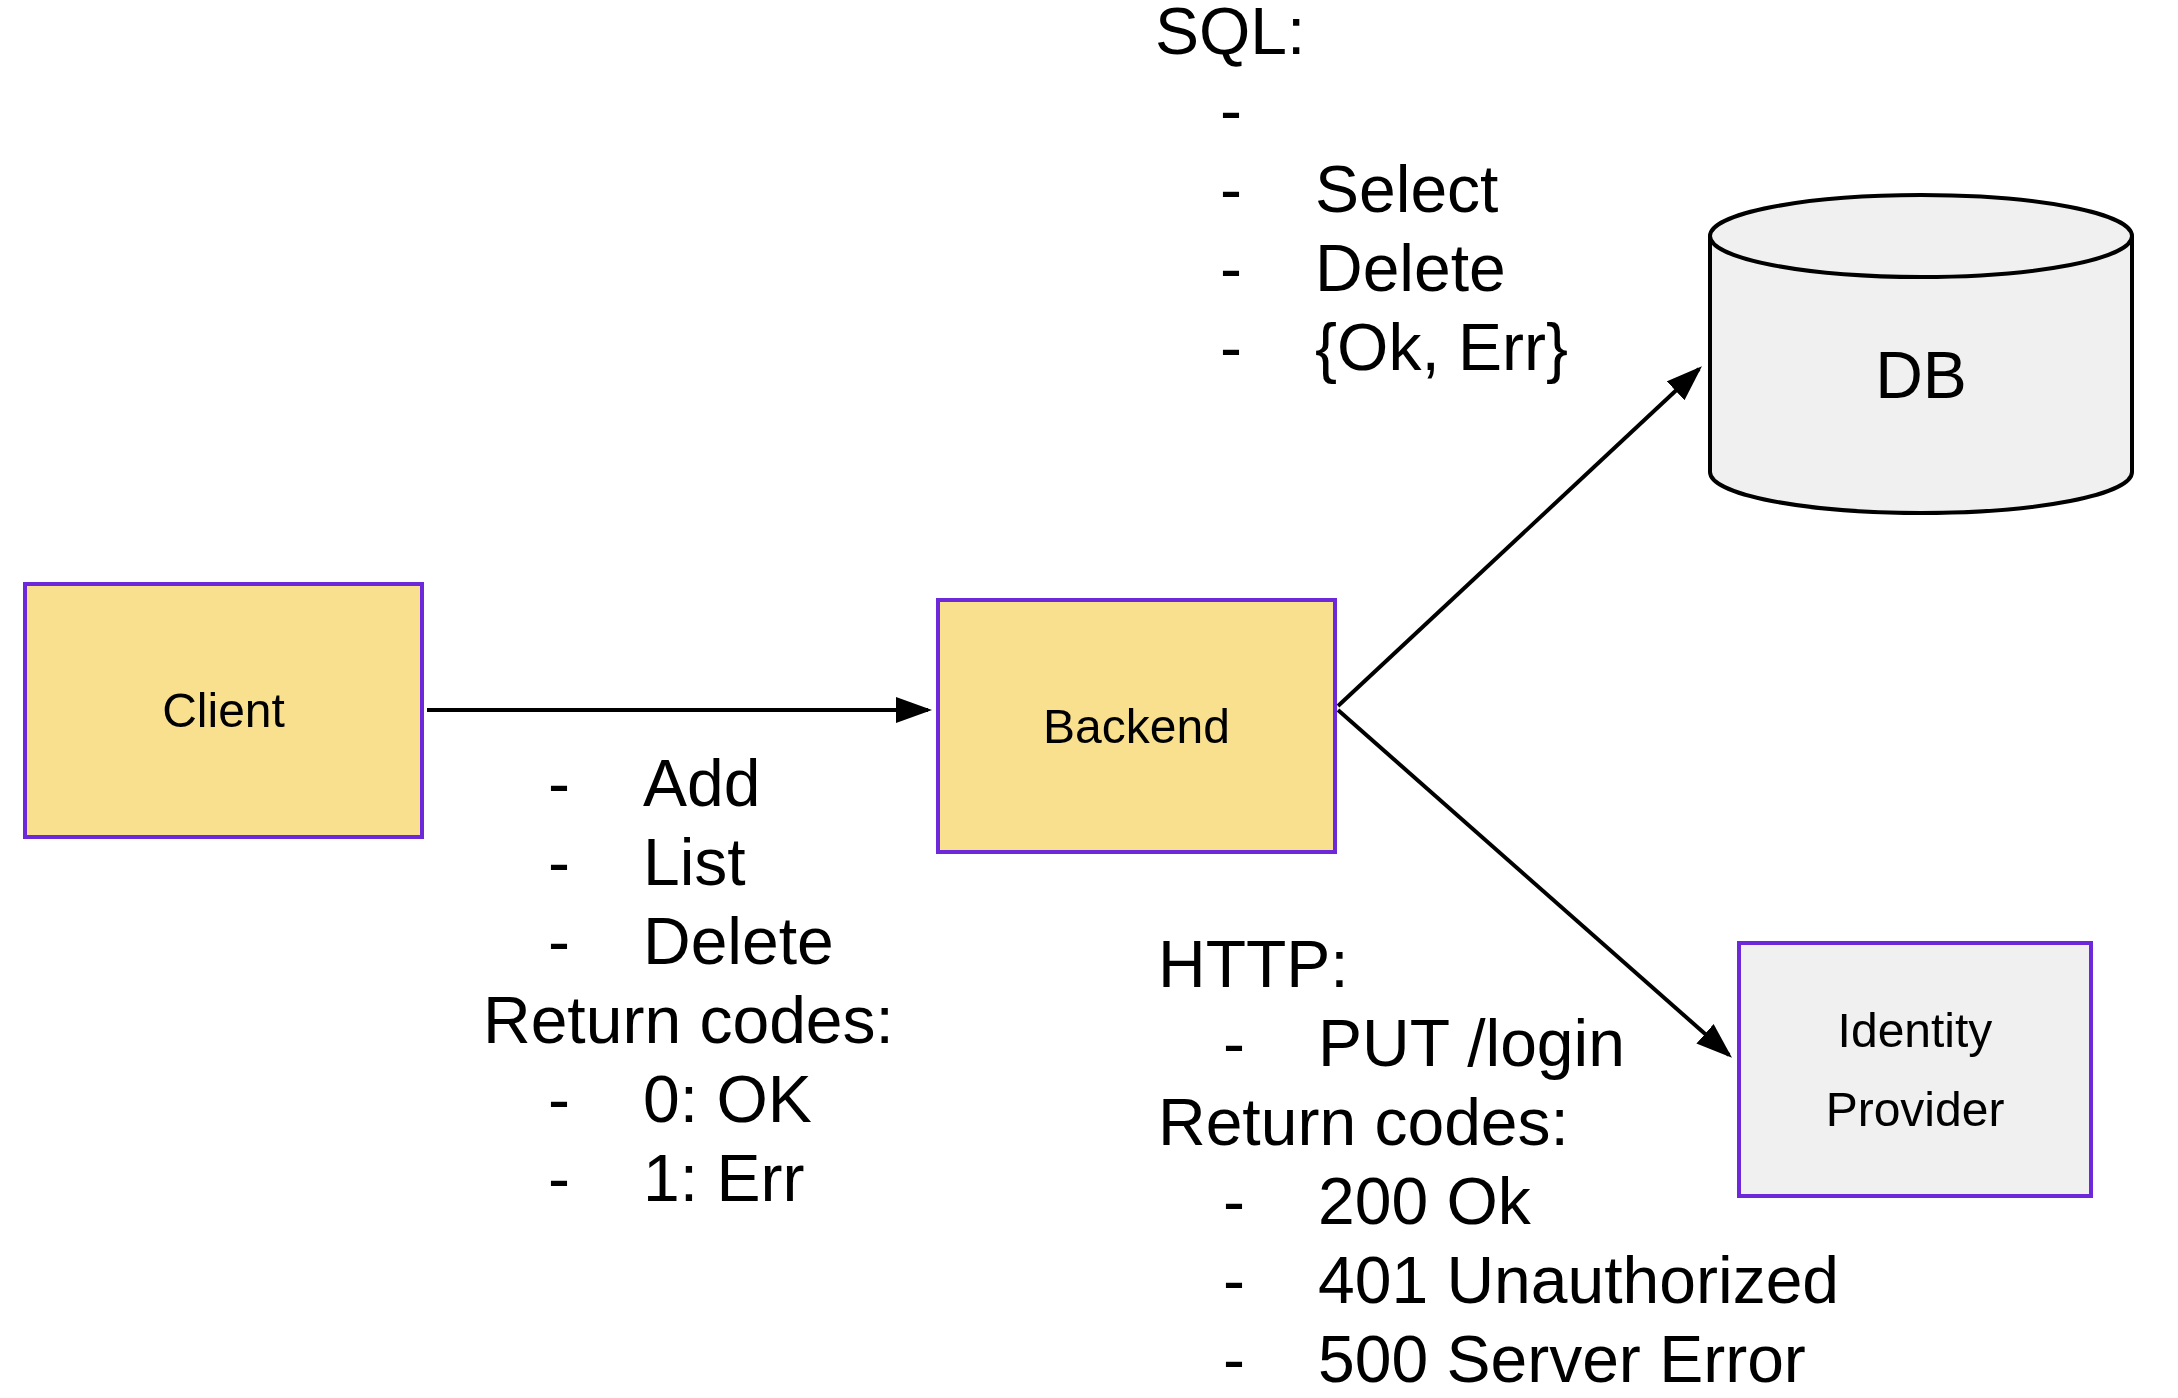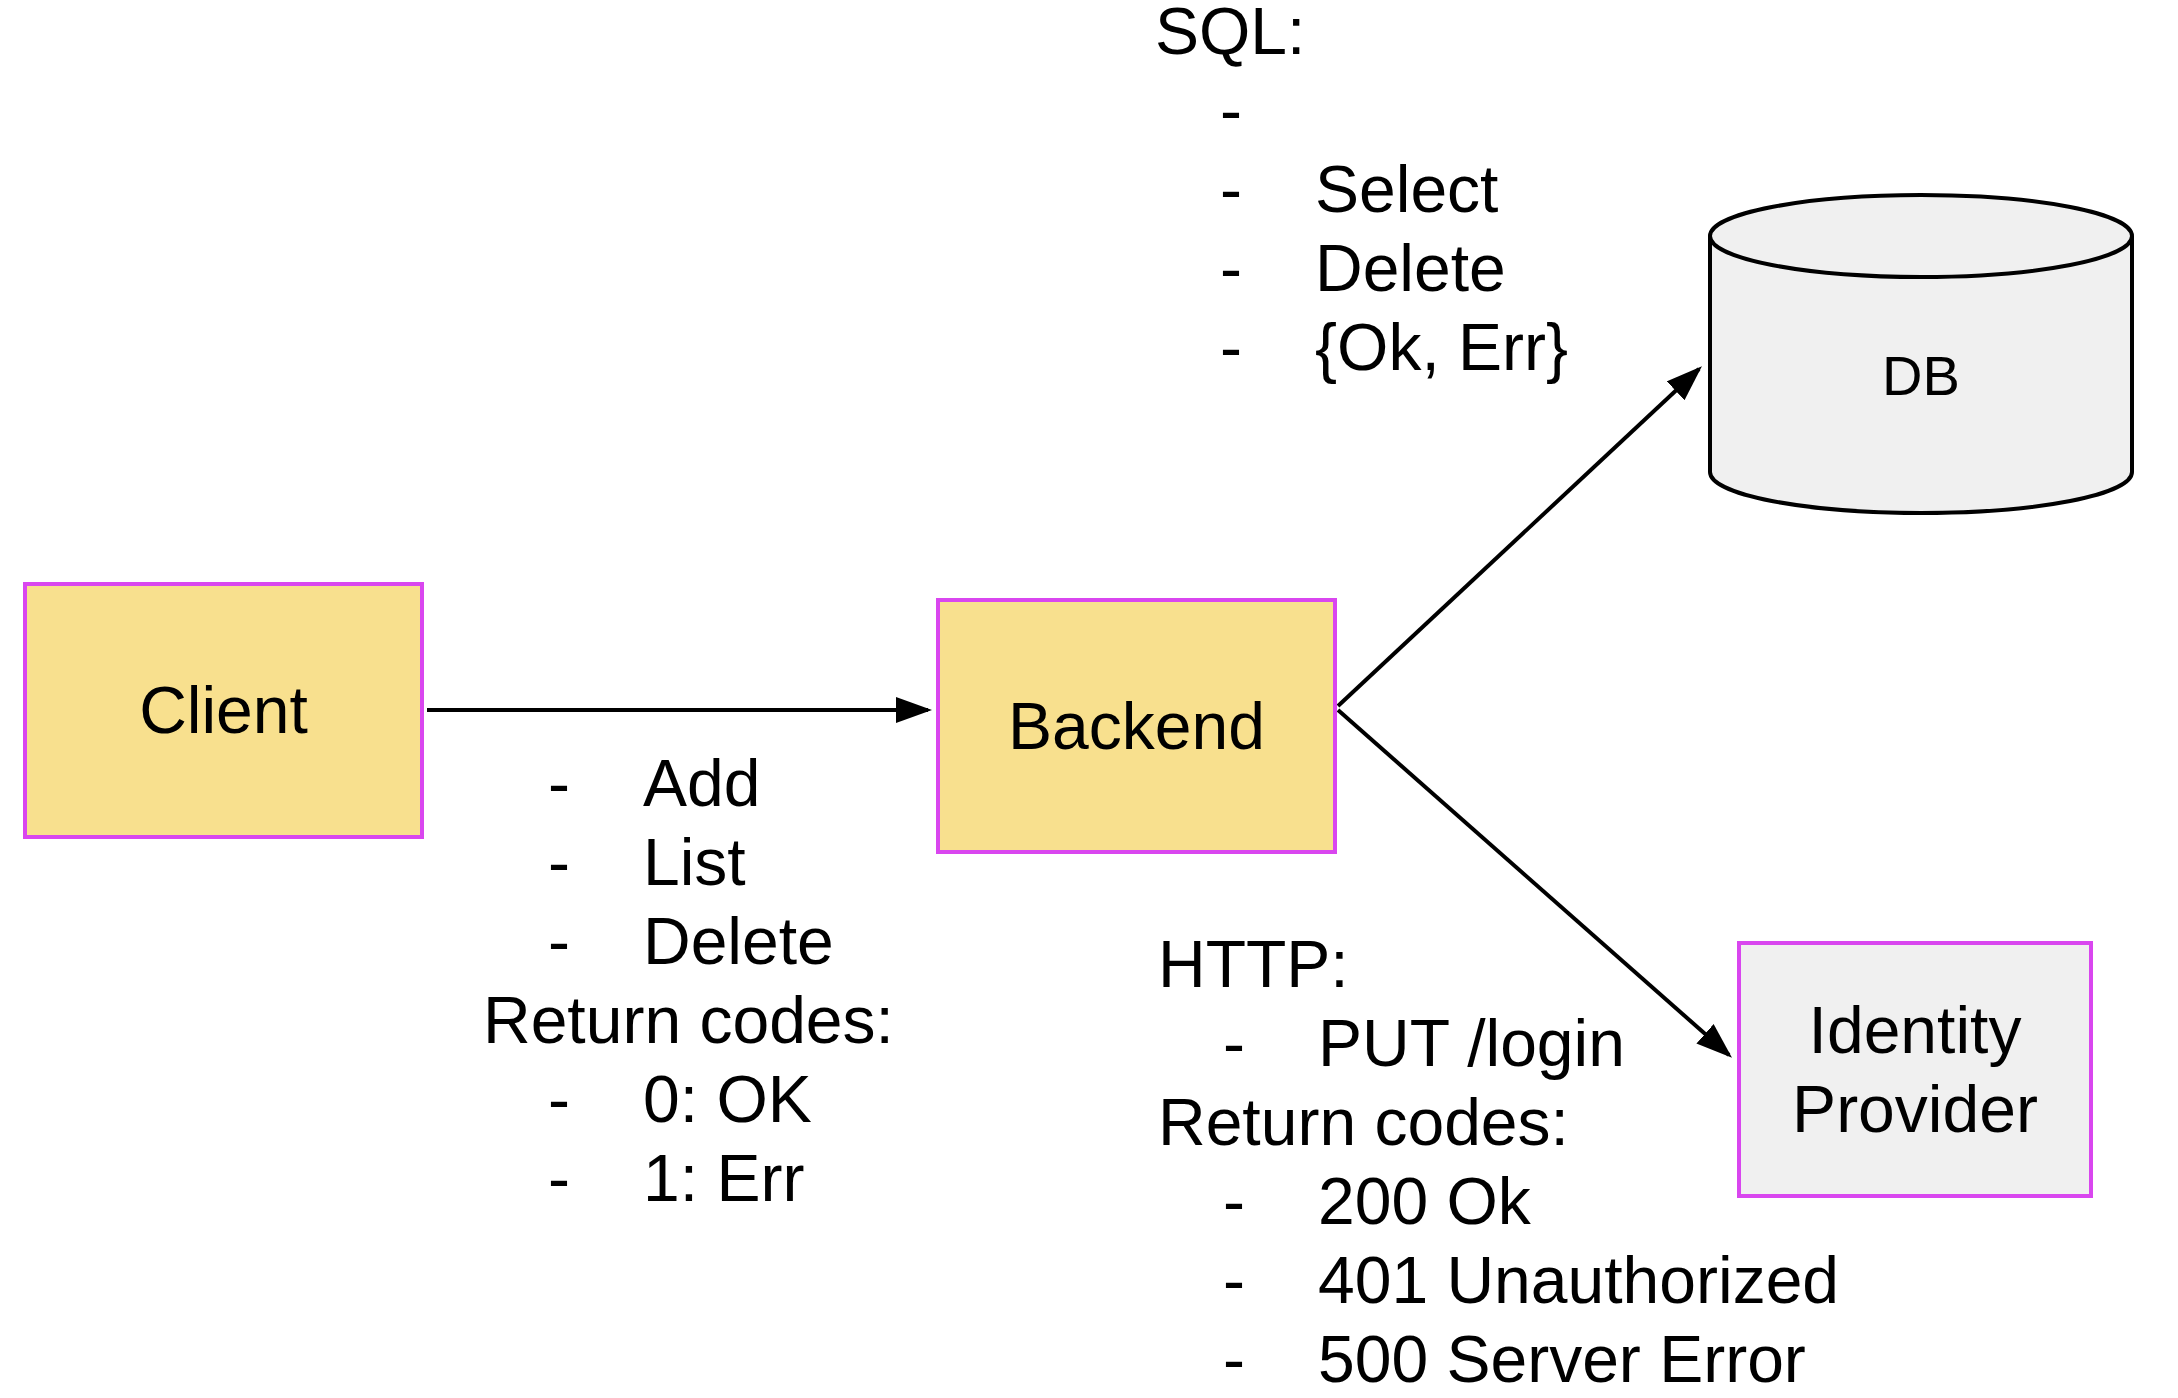--- a/index.html
+++ b/index.html
@@ -14,25 +14,25 @@
   }
   #connectors{
     position:absolute;
     left:0;top:0;
     width:2178px;height:1398px;
     z-index:1;
   }
   .node{
     position:absolute;
     box-sizing:border-box;
-    border:4px solid #d946ef;
+    border:4px solid #6d28d9;
     display:flex;
     align-items:center;
     justify-content:center;
-    font-size:66px;
+    font-size:48px;
     line-height:79px;
     text-align:center;
     z-index:2;
   }
   #client-node{
     left:23px;top:582px;width:401px;height:257px;
     background:#f8e08e;
   }
   #backend-node{
     left:936px;top:582px;width:401px;height:256px;
@@ -41,21 +41,21 @@
   }
   #idp-node{
     left:1737px;top:941px;width:356px;height:257px;
     background:#f0f0f0;
   }
   #idp-node .node-label{width:320px;}
   #db-label{
     position:absolute;
     left:1710px;top:240px;width:422px;height:270px;
     display:flex;align-items:center;justify-content:center;
-    font-size:56px;line-height:79px;
+    font-size:66px;line-height:79px;
     z-index:2;
   }
   .ann{
     position:absolute;
     font-size:66px;
     line-height:79px;
     white-space:nowrap;
     z-index:3;
   }
   .ann .row{position:relative;height:79px;}

